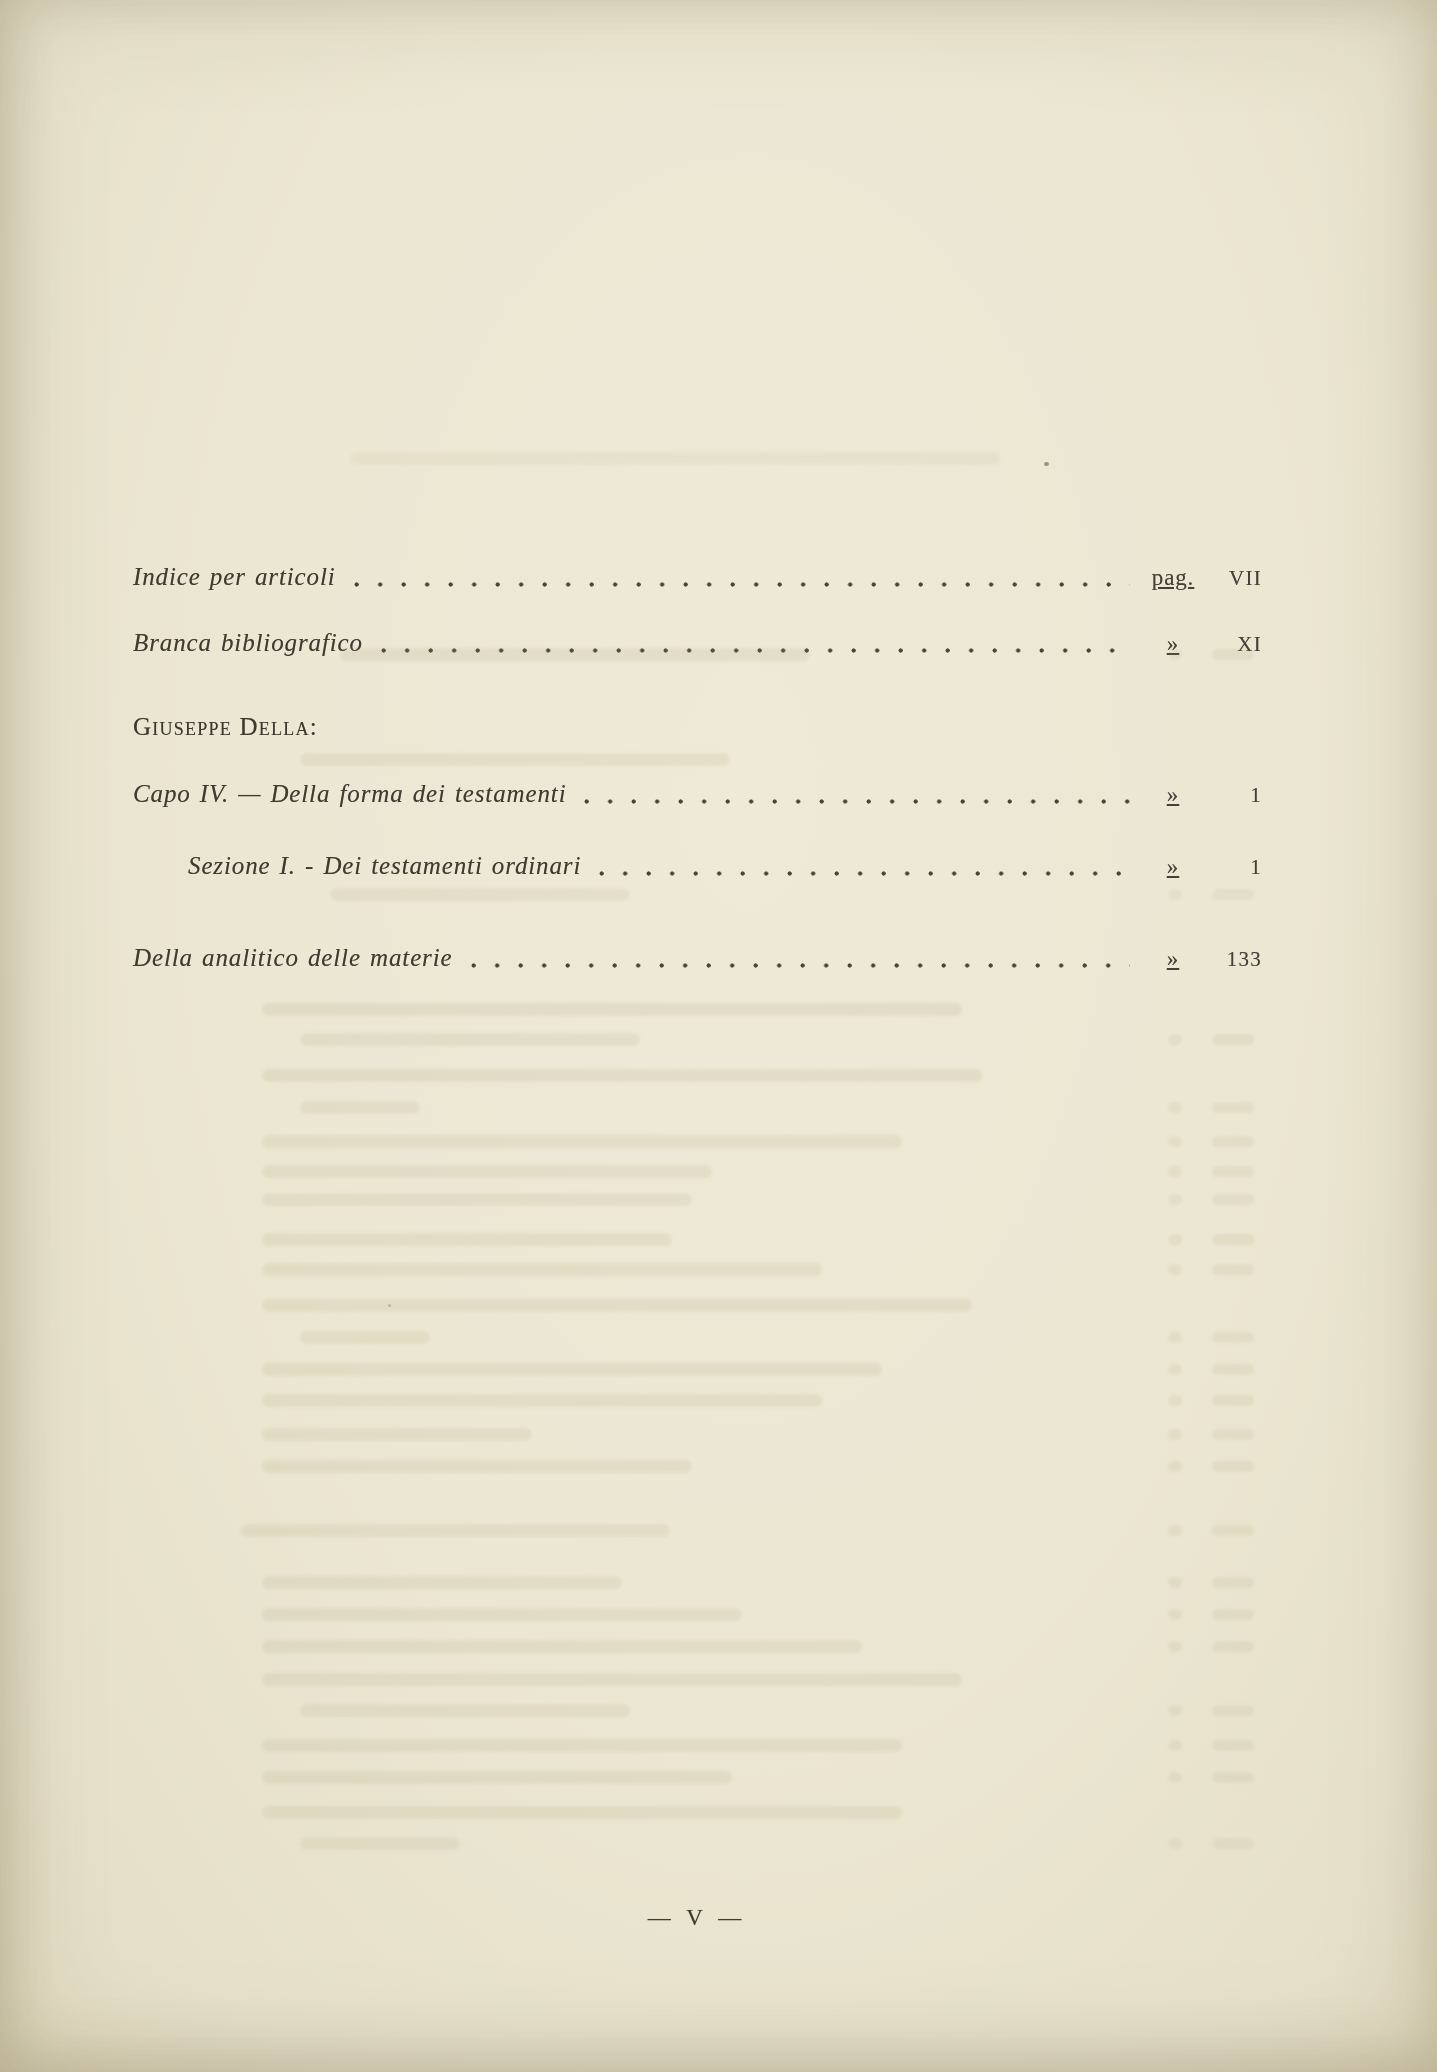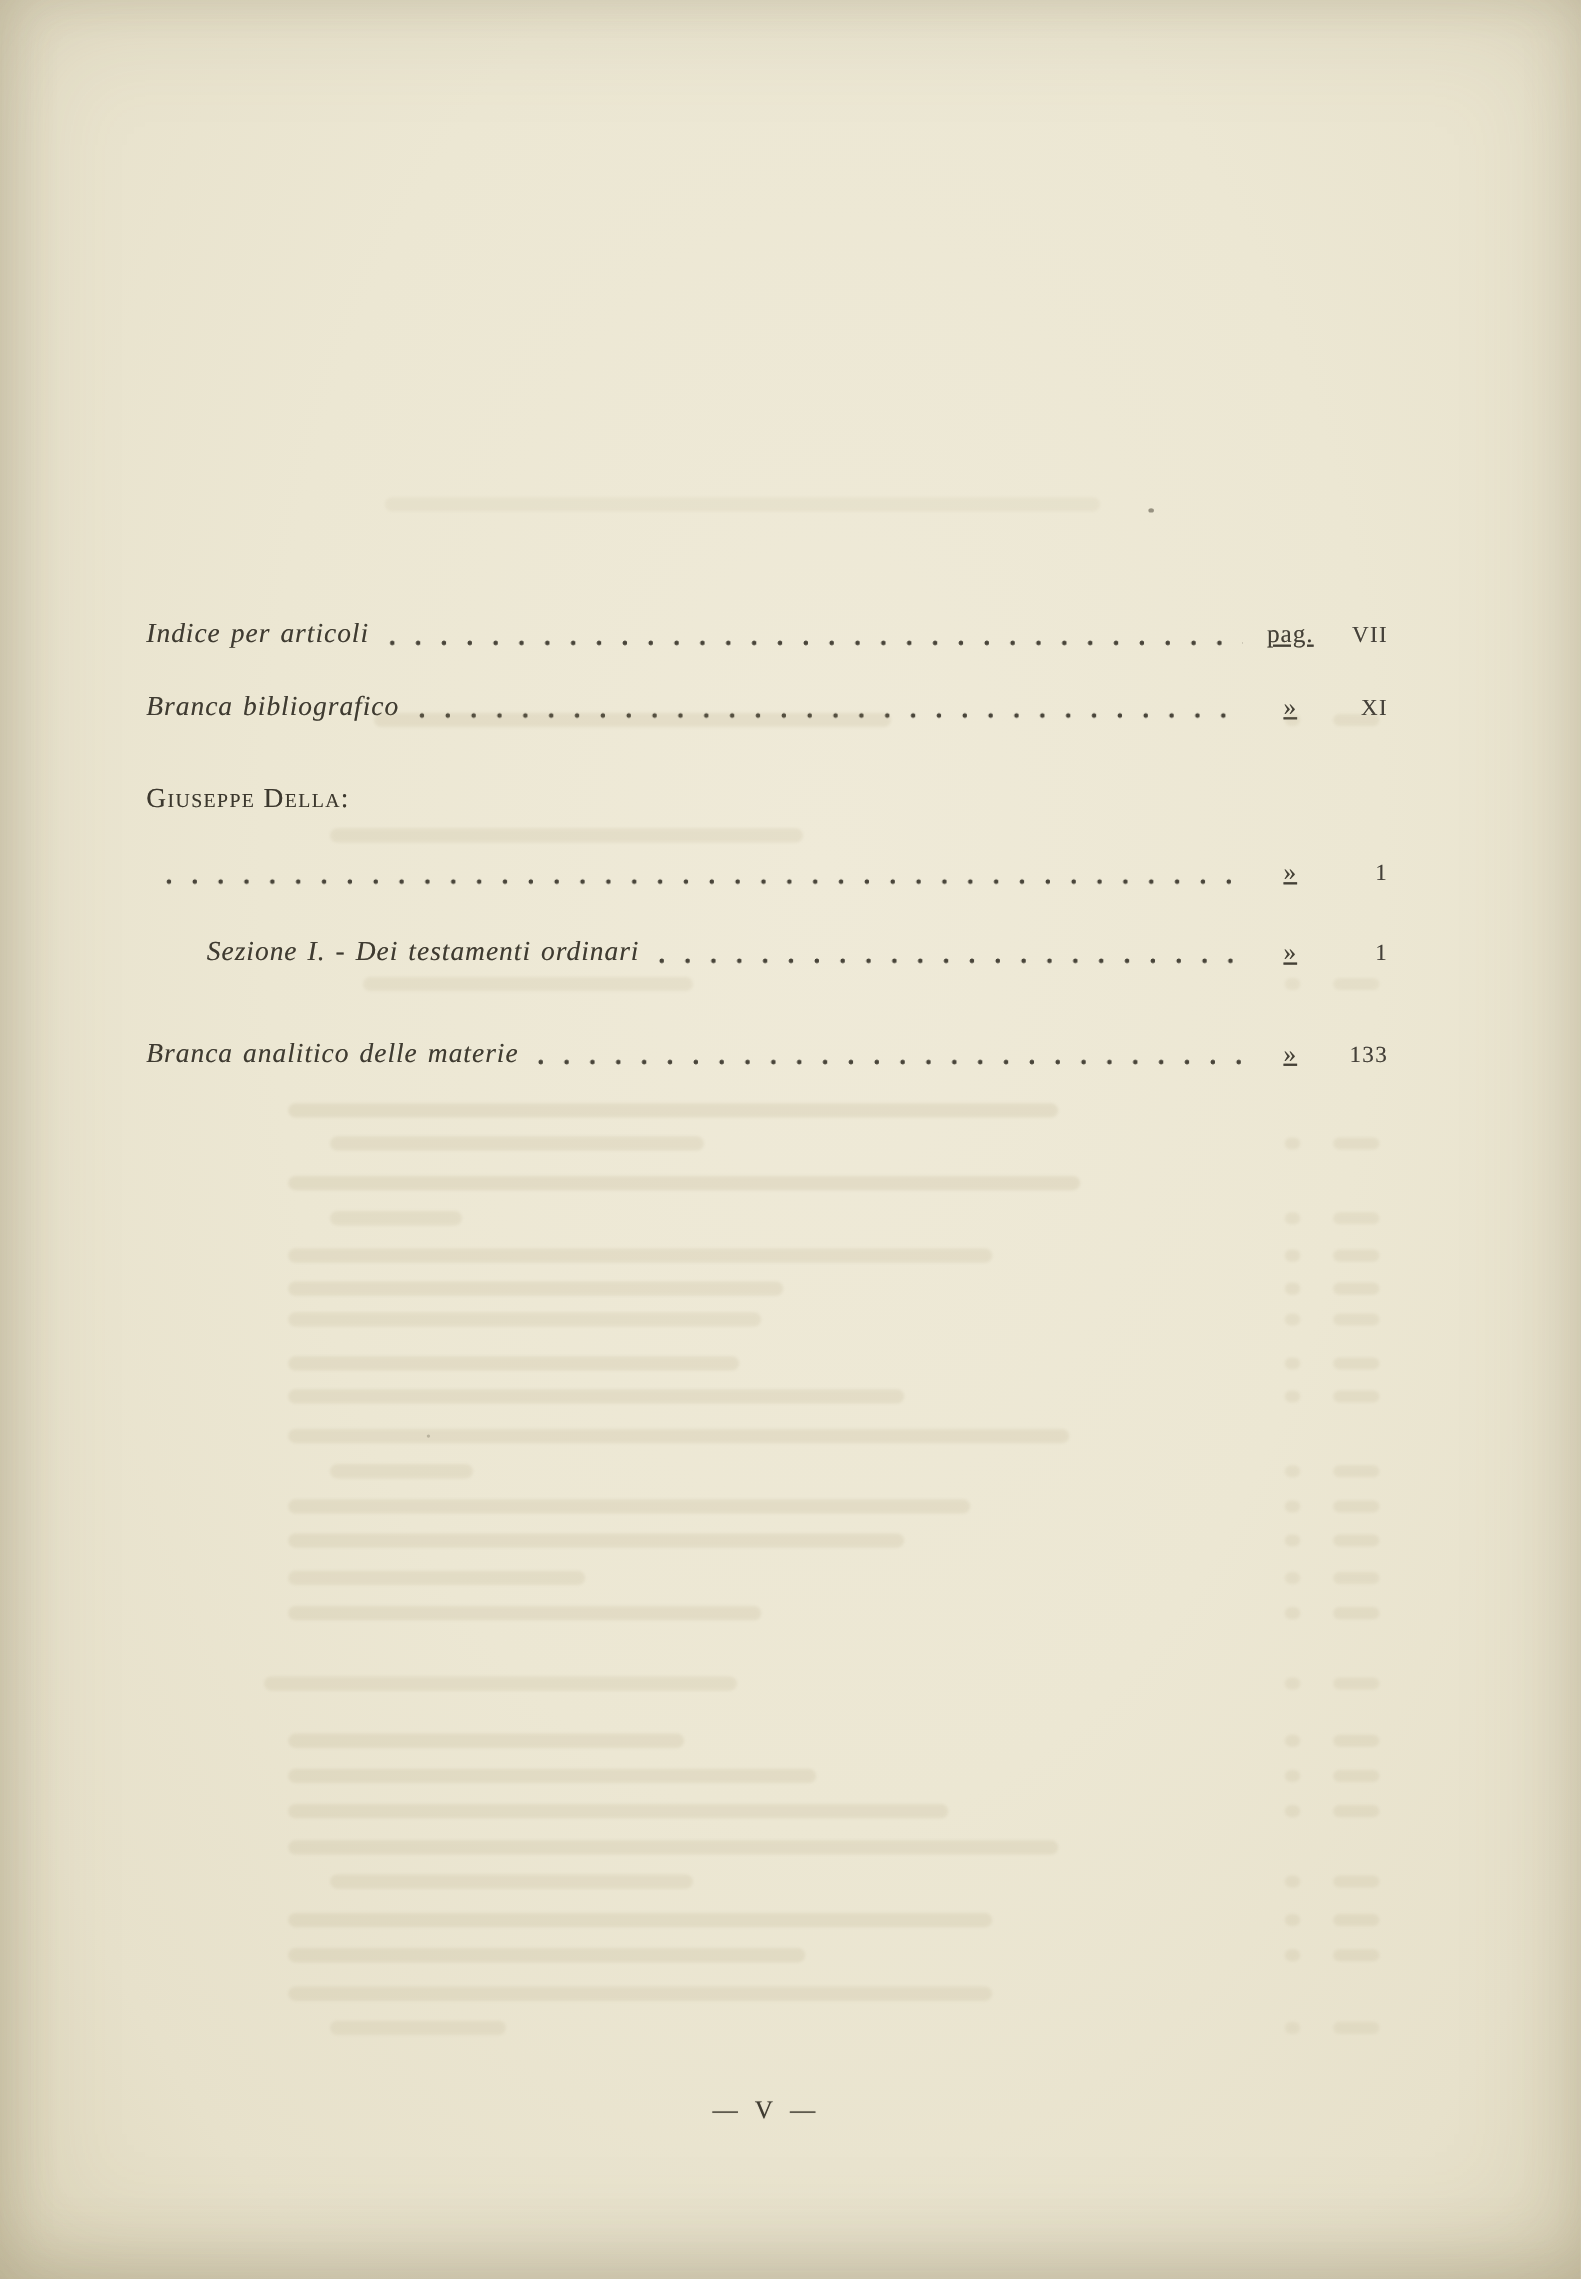--- a/index.html
+++ b/index.html
@@ -144,34 +144,35 @@
   <div class="toc-row r2">
     <span class="lbl">Branca bibliografico</span>
     <span class="leader"></span>
     <span class="pcol">»</span>
     <span class="pnum">XI</span>
   </div>
 
   <div class="author-heading">Giuseppe Della:</div>
 
   <div class="toc-row r3">
+    <span class="lbl">Capo IV. — Della forma dei testamenti</span>
     <span class="leader"></span>
     <span class="pcol">»</span>
     <span class="pnum">1</span>
   </div>
 
   <div class="toc-row r4">
     <span class="lbl">Sezione I. - Dei testamenti ordinari</span>
     <span class="leader"></span>
     <span class="pcol">»</span>
     <span class="pnum">1</span>
   </div>
 
   <div class="toc-row r5">
-    <span class="lbl">Branca analitico delle materie</span>
+    <span class="lbl">Della analitico delle materie</span>
     <span class="leader"></span>
     <span class="pcol">»</span>
     <span class="pnum">133</span>
   </div>
 
   <div id="ghost-layer">
       <div class="ghost" style="top: 452px; left: 350px; width: 650px; opacity: 0.08;"></div>
       <div class="ghost" style="top: 648px; left: 340px; width: 470px; opacity: 0.13;"></div>
       <div class="ghost-num" style="top: 649px; left: 1168px; width: 14px; opacity: 0.117;"></div>
       <div class="ghost-num" style="top: 649px; left: 1212px; width: 42px; opacity: 0.117;"></div>

